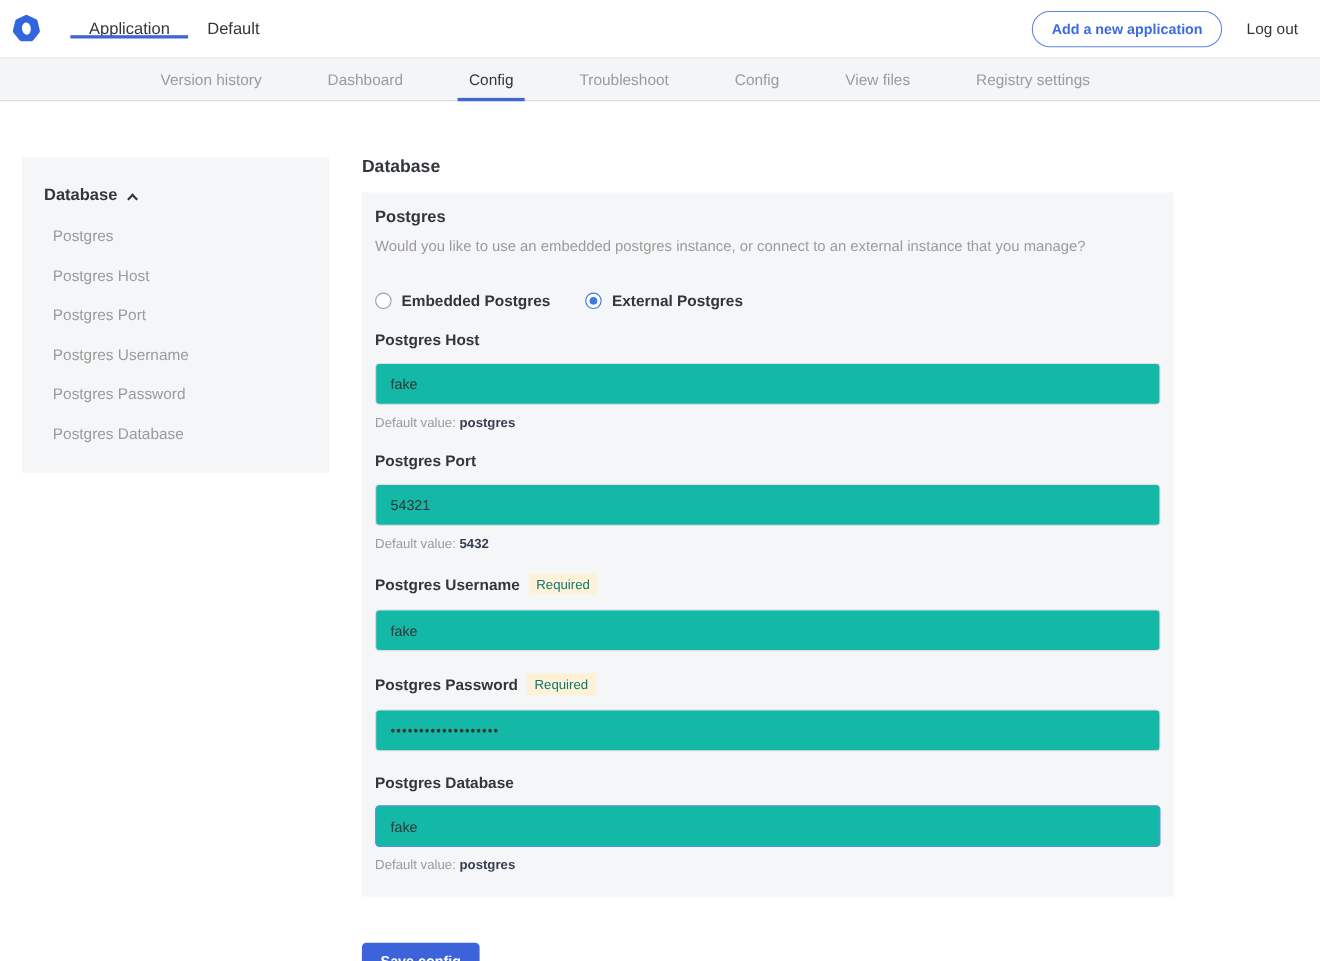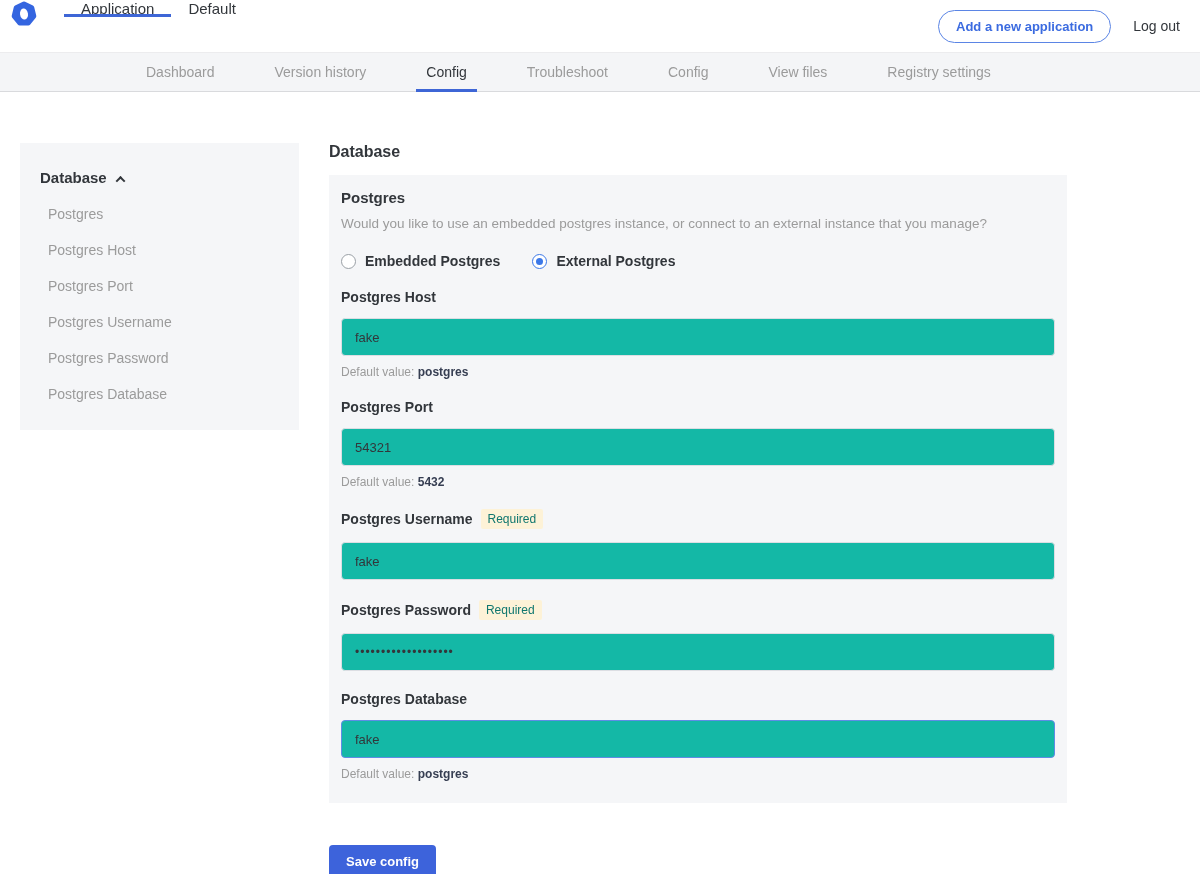--- a/index.html
+++ b/index.html
@@ -1,20 +1,20 @@
 <!DOCTYPE html>
 <html><head>
 <meta charset="utf-8">
 <style>
   * { box-sizing: border-box; margin: 0; padding: 0; }
   html, body { width: 1200px; background: #ffffff; font-family: "Liberation Sans", sans-serif; color: #32363B; }
   body { height: 874px; overflow: hidden; }
 
   
-  .topnav { height: 52px; display: flex; align-items: flex-start; padding: 0 20px 0 10px; background: #fff; }
+  .topnav { height: 52px; display: flex; align-items: center; padding: 0 20px 0 10px; background: #fff; }
   .logo-wrap { display: flex; align-items: center; margin-right: 26px; }
   .top-tab { display: flex; align-items: center; padding: 0 17px; font-size: 15px; color: #32363B; cursor: pointer; position: relative; }
   .top-tab.active::after { content: ""; position: absolute; left: 0; right: 0; bottom: 0; height: 3px; background: #3E66D6; }
   .topnav-spacer { flex: 1; }
   .add-app-btn { align-self: center; border: 1px solid #5B85E5; color: #3B6BE0; background: #fff; font-weight: bold; font-size: 13px; padding: 8px 17px; border-radius: 17px; cursor: pointer; font-family: inherit; }
   .logout { align-self: center; margin-left: 22px; font-size: 14px; color: #32363B; cursor: pointer; }
 
   
   .subnav { height: 40px; background: #F4F5F7; border-top: 1px solid #ECECEE; border-bottom: 1px solid #D9DADD; display: flex; align-items: stretch; padding-left: 116px; }
   .sub-tab { display: flex; align-items: center; padding: 0 30px; font-size: 14px; color: #9B9B9B; cursor: pointer; position: relative; }
@@ -30,21 +30,21 @@
   .sidebar-items { list-style: none; margin-top: 4px; }
   .sidebar-items li { margin-top: 20px; padding-left: 8px; font-size: 14px; color: #9B9B9B; cursor: pointer; }
 
   .main { margin-left: 30px; width: 738px; }
   .page-title { font-size: 16px; font-weight: bold; color: #32363B; margin-bottom: 14px; }
 
   .card { background: #F5F6F8; padding: 14px 12px 22px 12px; }
   .group-label { font-size: 15px; font-weight: bold; color: #32363B; }
   .group-desc { margin-top: 10px; font-size: 13.5px; color: #9B9B9B; white-space: nowrap; }
 
-  .radio-row { display: flex; align-items: flex-start; margin-top: 22px; }
+  .radio-row { display: flex; align-items: flex-start; margin-top: 34px; }
   .radio-option { display: flex; align-items: center; margin-right: 32px; cursor: pointer; }
   .radio-circle { width: 15px; height: 15px; border-radius: 50%; border: 1px solid #9AA0A6; background: #fff; margin-right: 9px; position: relative; flex: 0 0 auto; }
   .radio-option.checked .radio-circle { border: 1.5px solid #3C78E8; }
   .radio-option.checked .radio-circle::after { content: ""; position: absolute; left: 50%; top: 50%; width: 7px; height: 7px; margin: -3.5px 0 0 -3.5px; border-radius: 50%; background: #3C78E8; }
   .radio-label { font-size: 14px; font-weight: bold; color: #32363B; }
 
   .field { margin-top: 20px; }
   .field-label-row { display: flex; align-items: center; }
   .field-label { font-size: 14px; font-weight: bold; color: #32363B; }
   .required-badge { margin-left: 8px; font-size: 12px; color: #0f766e; background: #FDF2D7; padding: 3px 7px; border-radius: 2px; }
@@ -72,24 +72,24 @@
   <div class="top-tab">
     <span>Default</span>
   </div>
   <div class="topnav-spacer"></div>
   <button class="add-app-btn">Add a new application</button>
   <span class="logout">Log out</span>
 </header>
 
 <nav class="subnav">
   <div class="sub-tab">
-      <span>Dashboard</span>
+      <span>Version history</span>
     </div>
   <div class="sub-tab">
-      <span>Version history</span>
+      <span>Dashboard</span>
     </div>
   <div class="sub-tab active">
       <span>Config</span>
     </div>
   <div class="sub-tab">
       <span>Troubleshoot</span>
     </div>
   <div class="sub-tab">
       <span>Config</span>
     </div>

